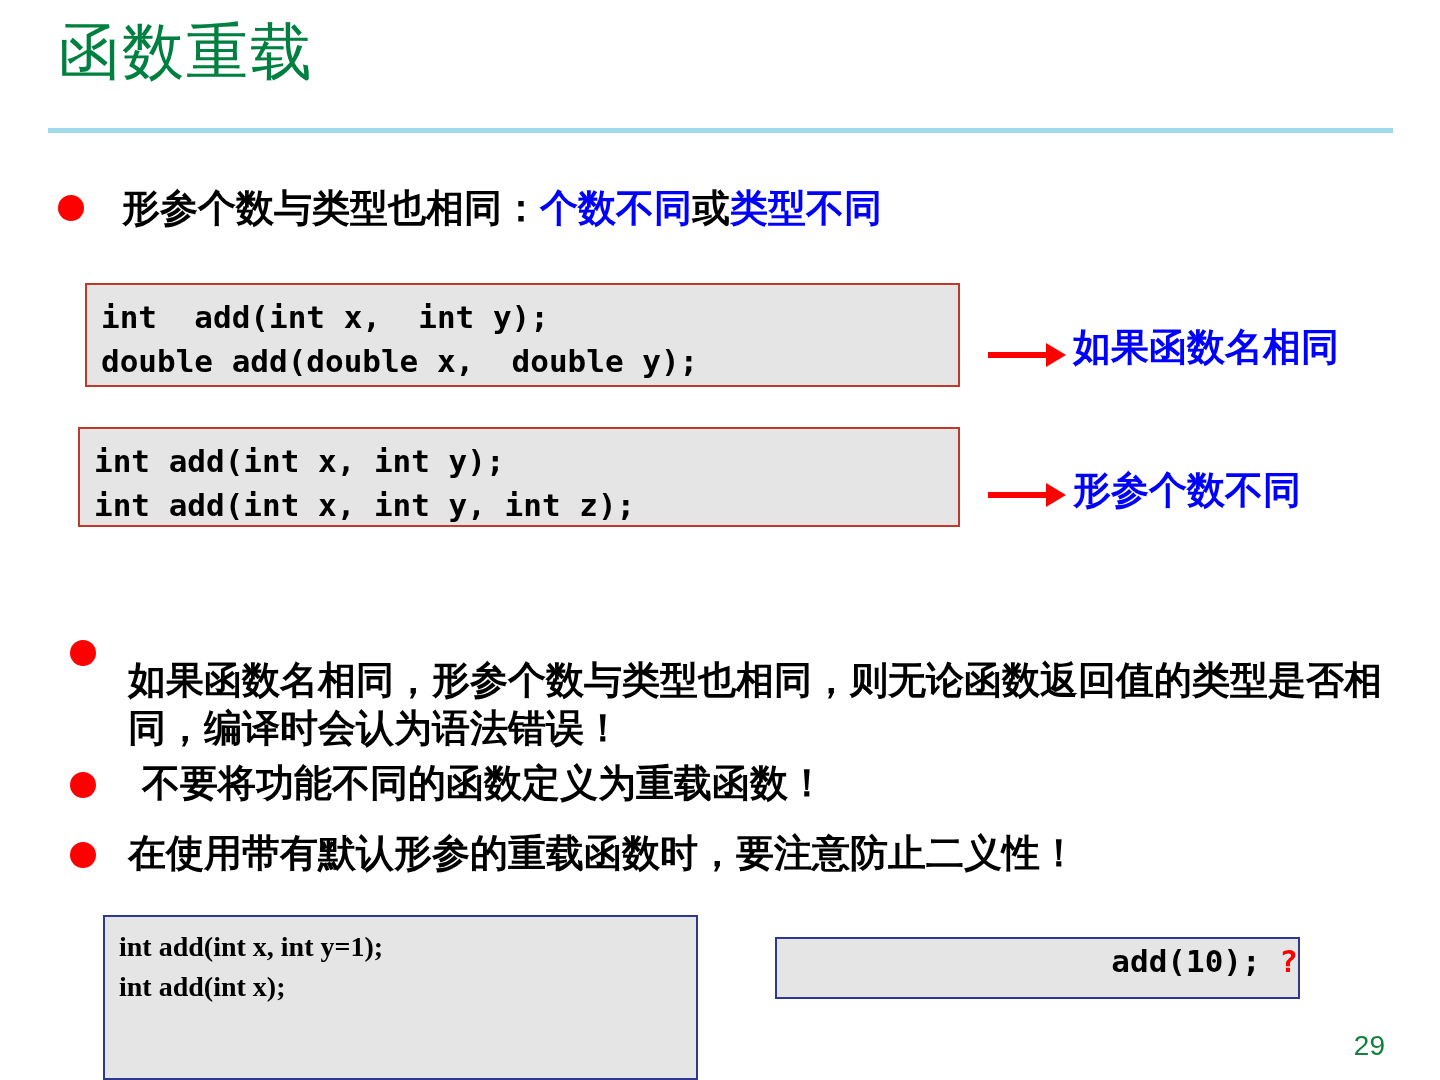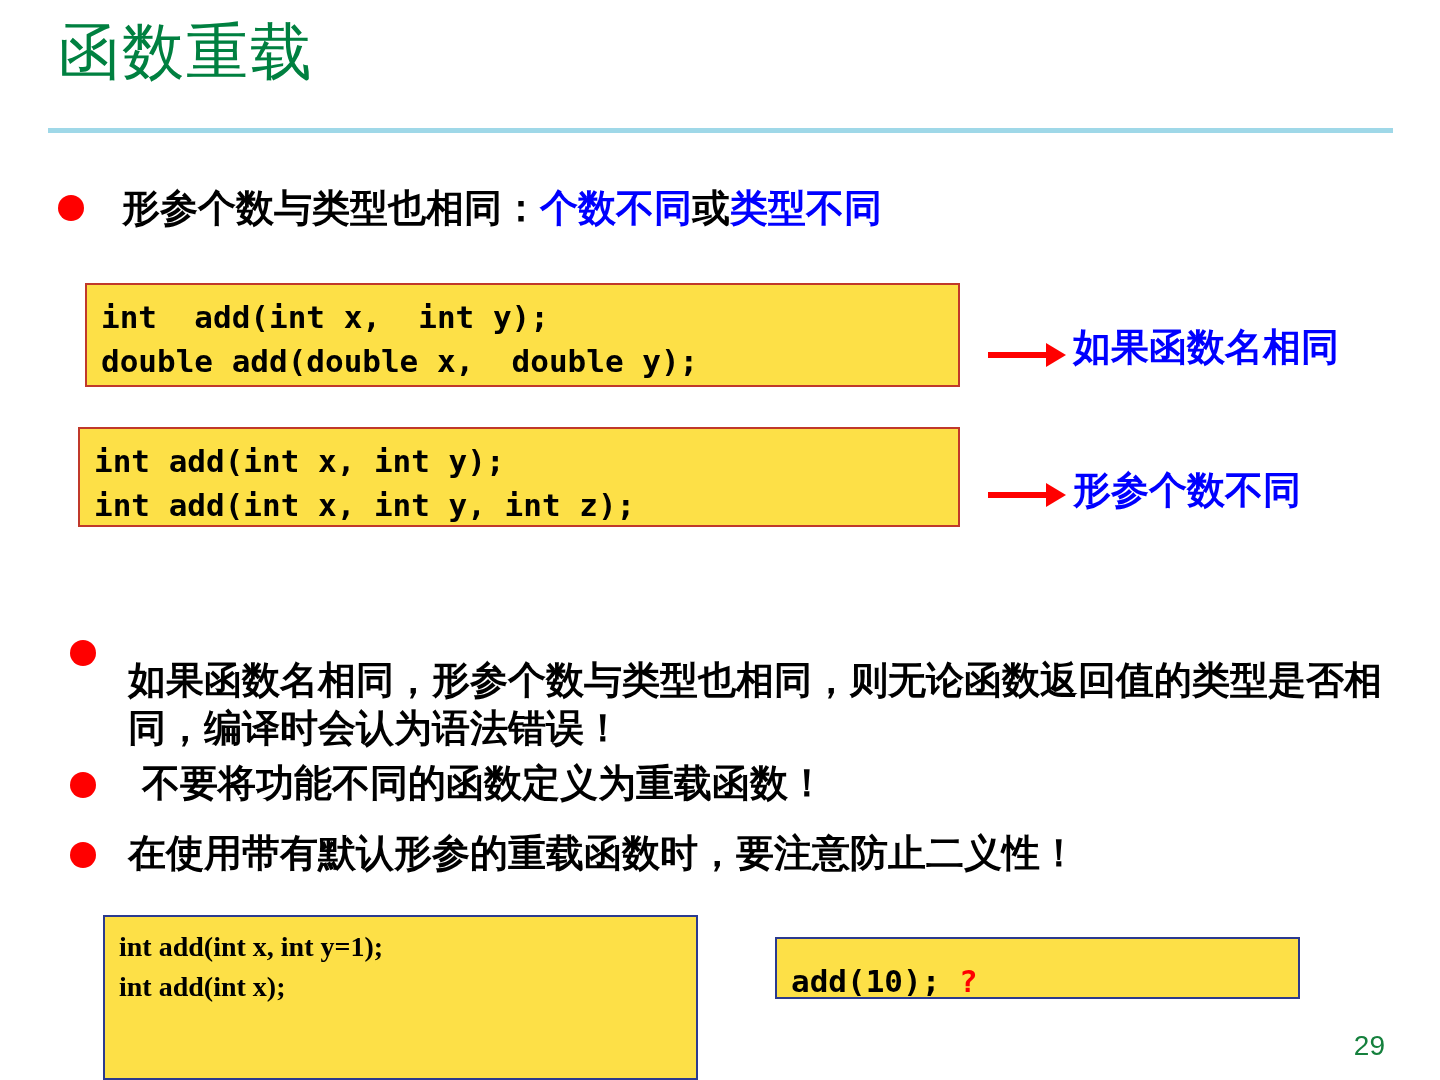--- a/index.html
+++ b/index.html
@@ -56,21 +56,21 @@
     white-space: normal;
     margin-top: 29px;
   }
   .blue { color: #0000ff; }
 
   
   .code-box {
     position: absolute;
     border: 2px solid #c0392b;
     box-sizing: border-box;
-    background: #fde047;
+    background: #e5e5e5;
   }
   .code-box.blue-border {
     border-color: #2b3a8f;
   }
   .code-text {
     font-family: "DejaVu Sans Mono", "Liberation Mono", monospace;
     font-size: 31px;
     font-weight: bold;
     color: #000000;
     white-space: pre;
@@ -149,16 +149,16 @@
 
 <div class="bullet-dot" style="left:70px; top:842px;"></div>
 <div class="bullet-text" style="left:128px; top:830px;">在使用带有默认形参的重载函数时，要注意防止二义性！</div>
 
 <div class="code-box blue-border" style="left:103px; top:915px; width:595px; height:165px;">
   <div class="code-text wrapline" style="font-size:28px;font-family:Liberation Serif, serif;">int add(int x, int y=1);
 int add(int x);</div>
 </div>
 
 <div class="code-box blue-border" style="left:775px; top:937px; width:525px; height:62px;">
-  <div class="code-text" style="padding-top:20px;"><span>add(10); </span><span class="qmark">?</span></div>
+  <div class="code-text" style="padding-top:0;text-align:right;"><span>add(10); </span><span class="qmark">?</span></div>
 </div>
 
 <div class="page-num">29</div>
 
 </body></html>

